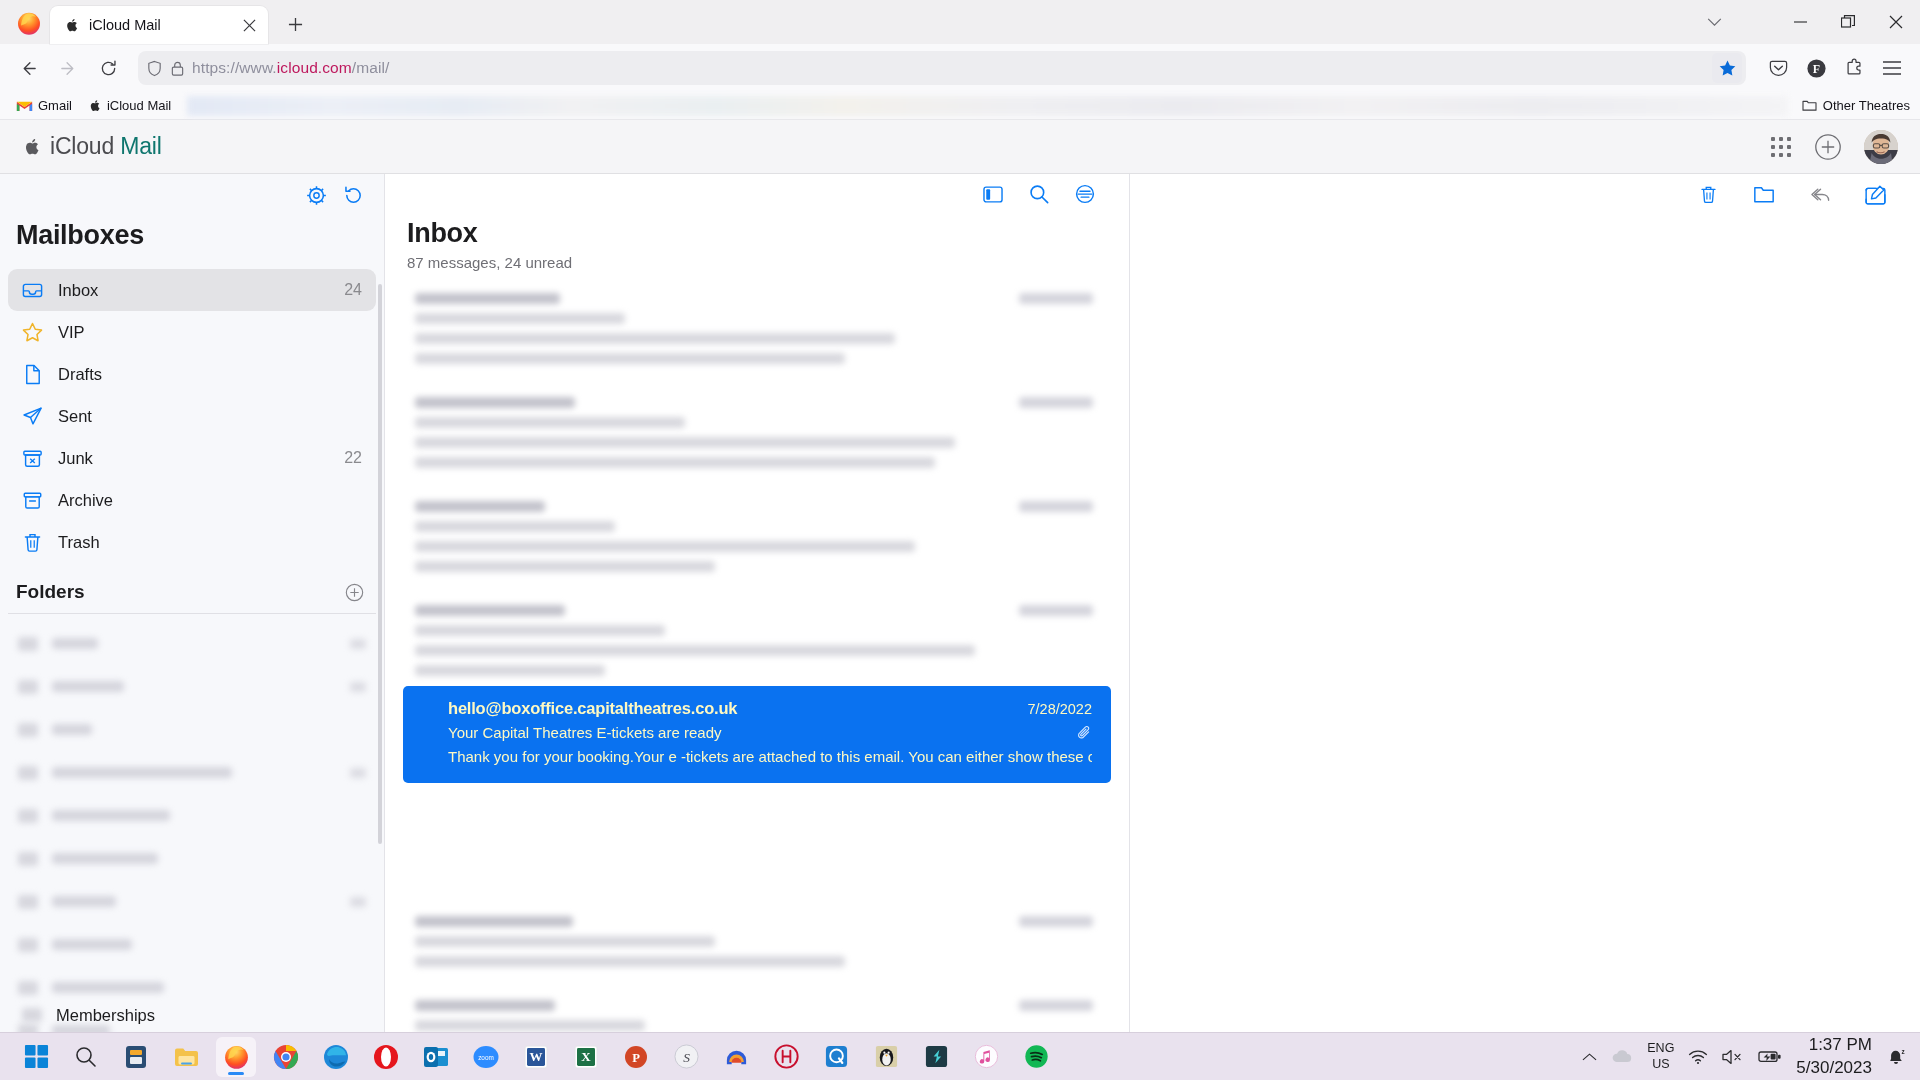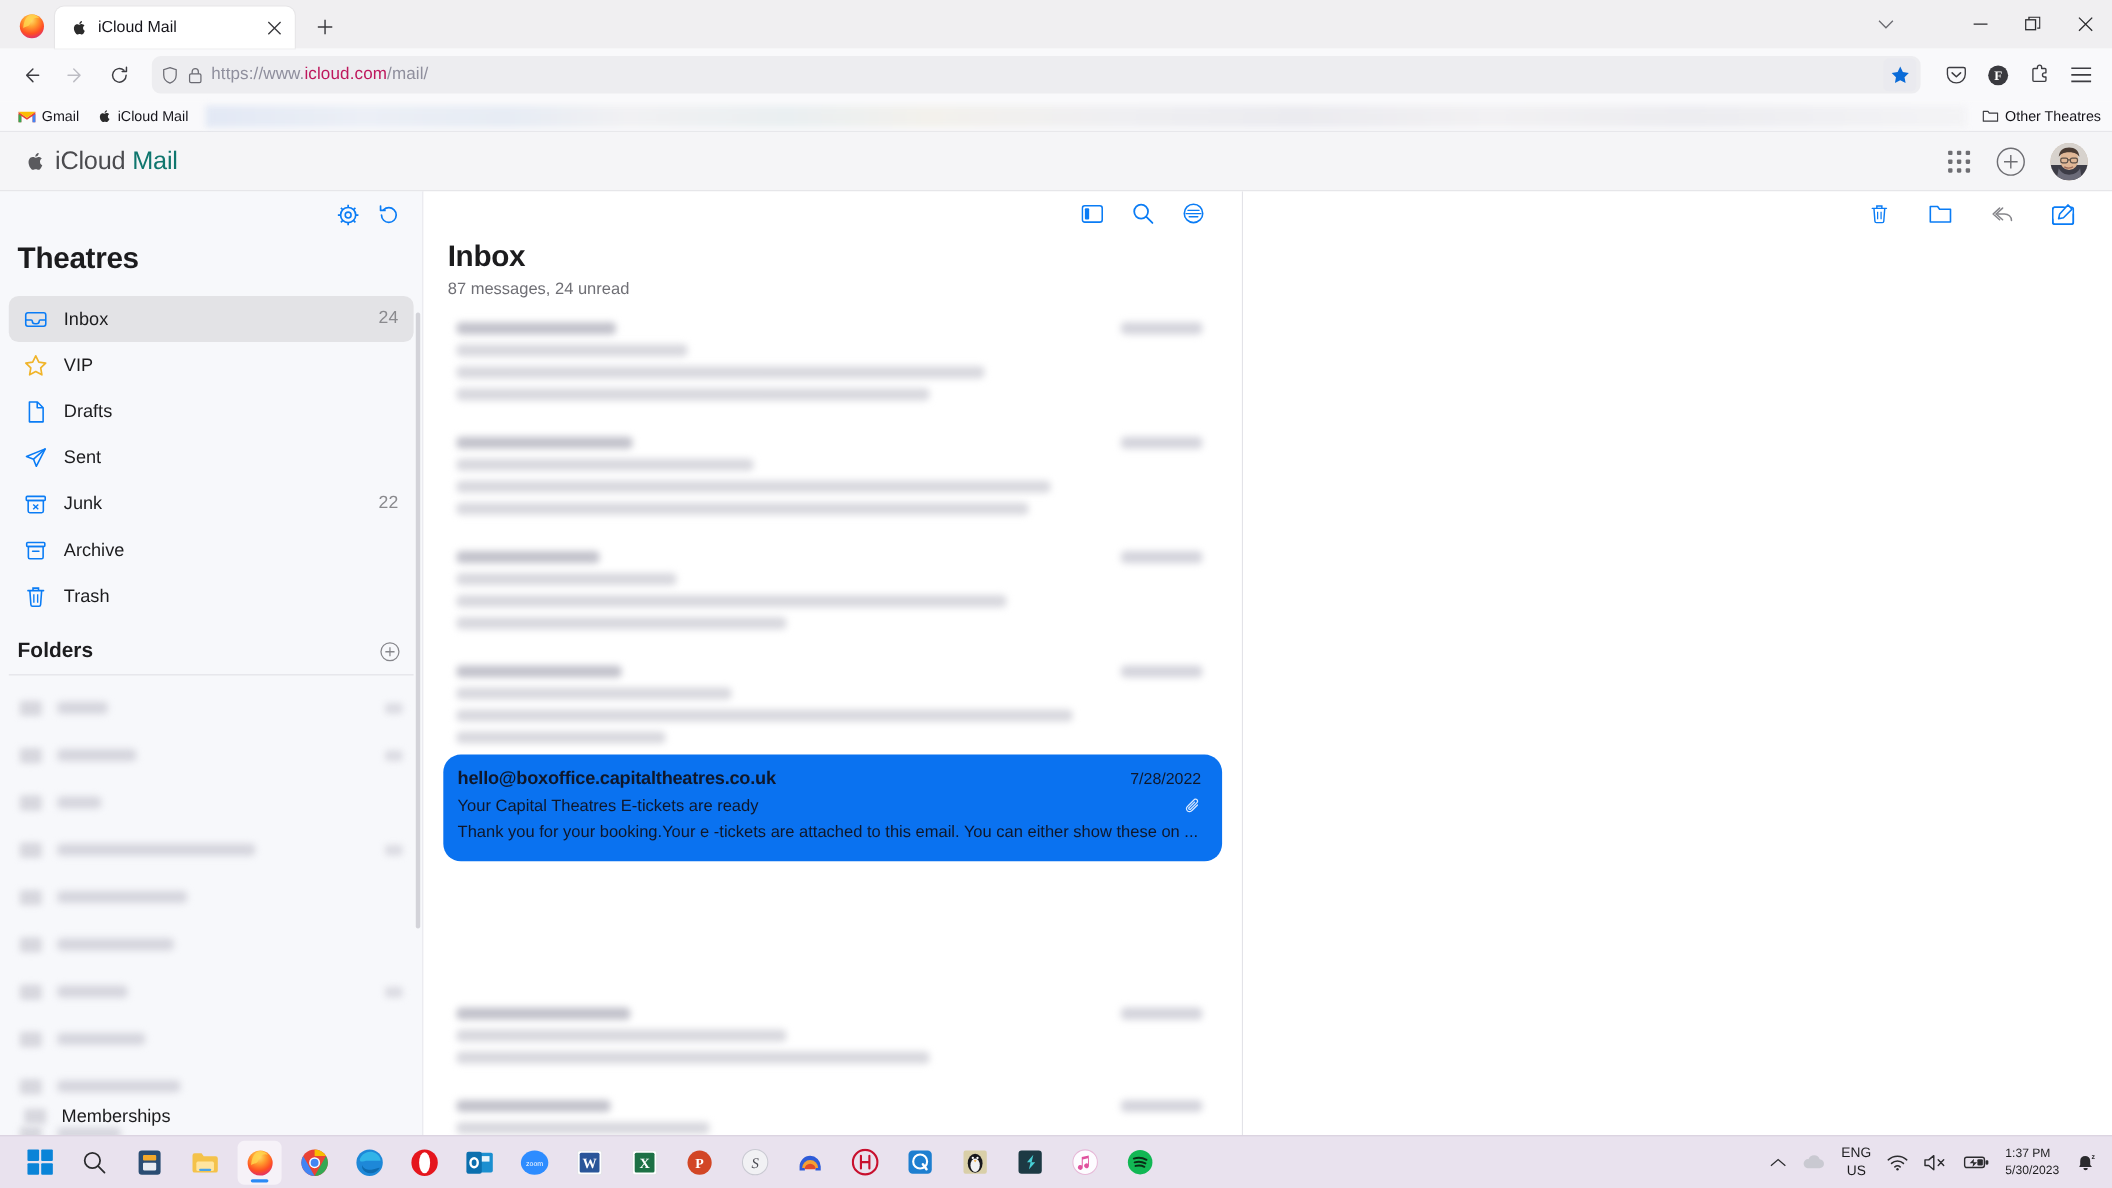--- a/index.html
+++ b/index.html
@@ -127,21 +127,21 @@
   .ml-sub { font-size: 15px; color: #6f6f75; margin-top: 5px; }
   .ml-rows { position: relative; }
   .blurrow { padding: 0 30px; }
   .bl { height: 11px; border-radius: 4px; background: #d8d8de; filter: blur(3.4px); margin-bottom: 9px; }
   .bl.dark { background: #c2c2cb; }
   .bl.date { position: absolute; right: 36px; width: 74px; background: #d4d4dc; }
   .blockgap { height: 24px; }
 
   .email-card {
     position: absolute; left: 18px; right: 18px; background: #0a72f0;
-    border-radius: 16px; padding: 13px 19px 16px 13px; color: #0f172a;
+    border-radius: 5px; padding: 13px 19px 16px 45px; color: #fef9c3;
   }
   .ec-top { display: flex; align-items: baseline; }
   .ec-from { font-size: 16.5px; font-weight: bold; letter-spacing: -.2px; }
   .ec-date { margin-left: auto; font-size: 14.5px; }
   .ec-subj { font-size: 15px; margin-top: 6px; display: flex; align-items: center; }
   .ec-clip { margin-left: auto; }
   .ec-prev { font-size: 15px; margin-top: 7px; line-height: 1.25; white-space: nowrap; overflow: hidden; }
 
   
   .readpane { flex: 1; background: #fff; position: relative; }
@@ -154,21 +154,21 @@
   }
   .tb-apps { display: flex; align-items: center; gap: 10px; padding-left: 16px; }
   .tb-app { width: 40px; height: 40px; display: flex; align-items: center; justify-content: center; border-radius: 6px; position: relative; }
   .tb-app.active { background: #f6f2f8; }
   .tb-app.active::after {
     content: ""; position: absolute; bottom: 2px; left: 50%; transform: translateX(-50%);
     width: 16px; height: 3px; border-radius: 2px; background: #2a8af6;
   }
   .tray { margin-left: auto; display: flex; align-items: center; gap: 14px; padding-right: 14px; }
   .tray-lang { font-size: 12.5px; color: #1c1c1e; line-height: 1.25; text-align: center; }
-  .tray-clock { font-size: 11px; color: #1c1c1e; line-height: 1.35; text-align: left; }
+  .tray-clock { font-size: 17px; color: #1c1c1e; line-height: 1.35; text-align: right; }
   svg { display: block; }
 </style>
 </head>
 <body>
 
 <div class="screen">
 
   <div class="tabstrip">
     <svg class="ff-logo" viewBox="0 0 32 32">
       <defs>
@@ -376,21 +376,21 @@
               </svg>
           </span>
           <span>
             <svg width="21" height="21" viewBox="0 0 22 22">
                 <path d="M4 11a7 7 0 107-7 7 7 0 00-5 2.1" stroke="#0a7cf5" stroke-width="1.6" fill="none" stroke-linecap="round"></path>
                 <path d="M3.1 2.4v4.2h4.2" stroke="#0a7cf5" stroke-width="1.6" fill="none" stroke-linecap="round" stroke-linejoin="round"></path>
               </svg>
           </span>
         </div>
 
-        <div class="sb-title">Theatres</div>
+        <div class="sb-title">Mailboxes</div>
 
         <div class="sb-item active">
           <span class="sb-ico">
             <svg width="23" height="23" viewBox="0 0 24 24">
                 <path d="M2.5 12.4V7.6a2 2 0 012-2h15a2 2 0 012 2v4.8M2.5 12.4h5.2a1 1 0 011 1 2.6 2.6 0 002.6 2.6h1.4a2.6 2.6 0 002.6-2.6 1 1 0 011-1h5.2v3.9a2 2 0 01-2 2h-15a2 2 0 01-2-2z" fill="none" stroke="#0a7cf5" stroke-width="1.5" stroke-linejoin="round"></path>
               </svg>
           </span>
           <span class="sb-label">Inbox</span>
           <span class="sb-count">24</span>
         </div>

